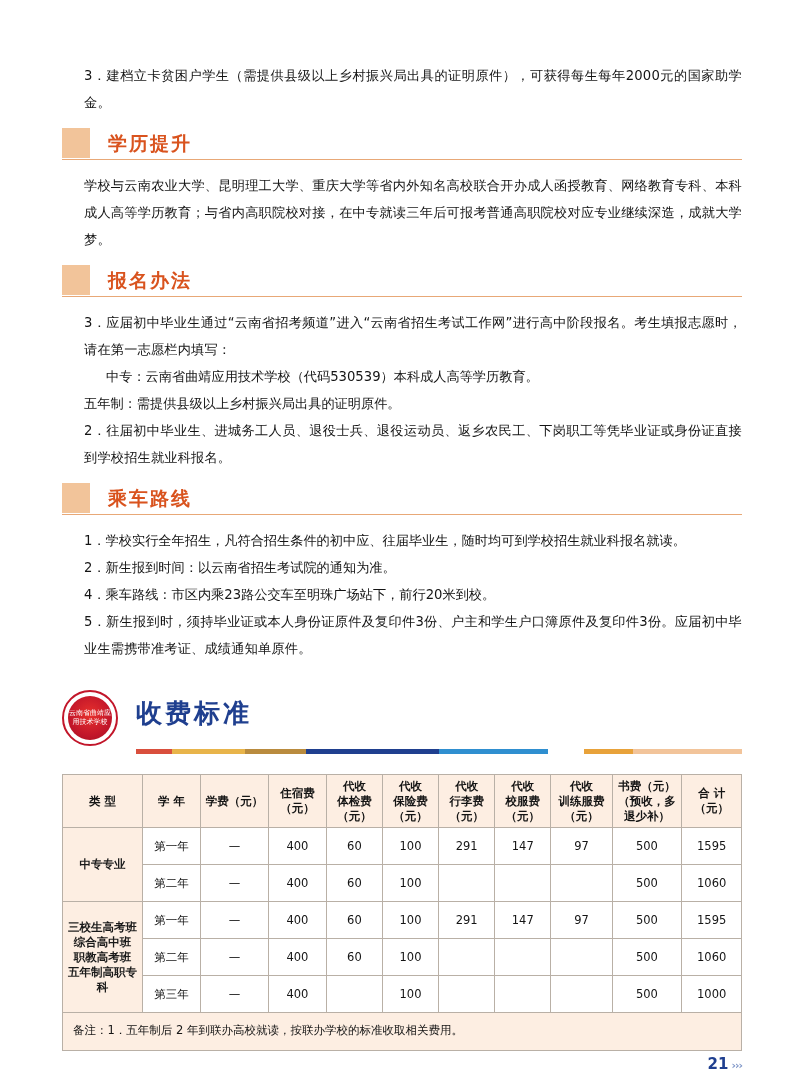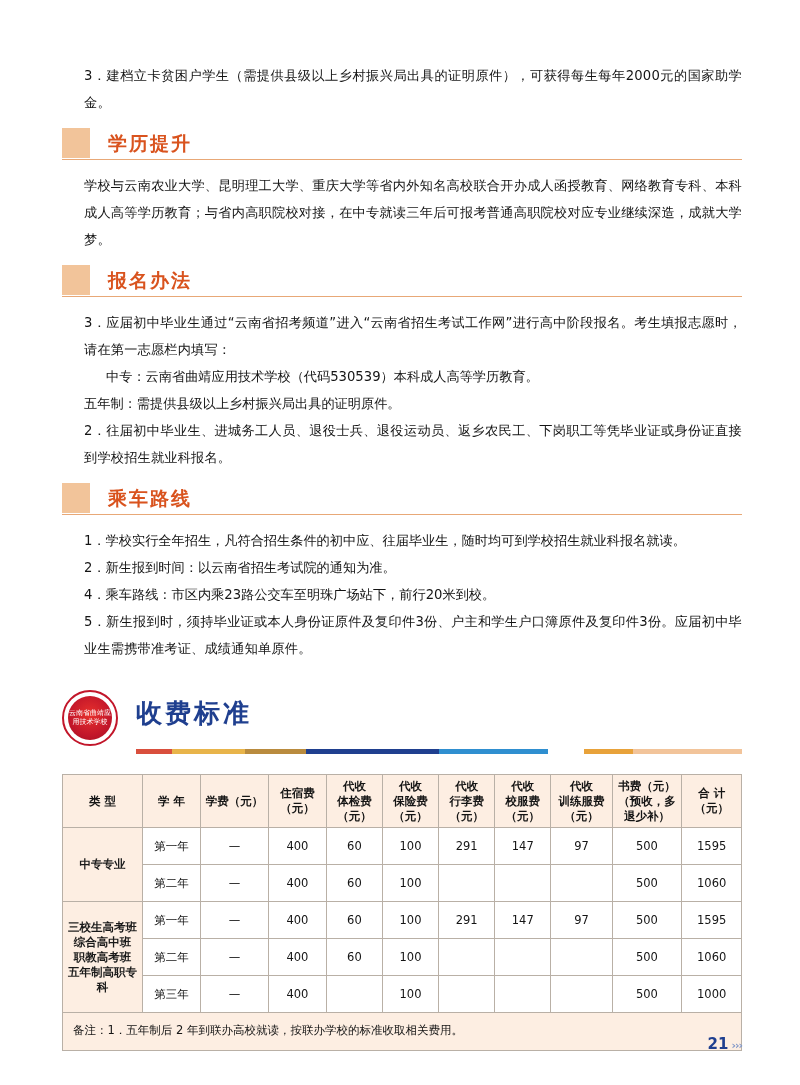--- a/index.html
+++ b/index.html
@@ -70,21 +70,21 @@
     padding:3px 2px;line-height:15px;font-weight:normal;
   }
   thead td{background:#fdeee2;font-weight:bold;height:46px;}
   .cat-cell{background:#fdeee2;font-weight:bold;color:#1a1a1a;font-family:Liberation Mono, monospace;}
   .note-cell{
     background:#fdeee2;text-align:left;padding:8px 10px 10px 10px;
     line-height:19px;font-size:11.5px;
   }
   .note-cell .nl{display:block;}
   .pnum{
-    position:absolute;right:58px;bottom:32px;
+    position:absolute;right:58px;bottom:12px;
     font-size:15px;font-weight:bold;color:#1f3f8f;
   }
   .pnum .chev{color:#7f96c8;font-size:11px;letter-spacing:-1px;margin-left:3px;}
 </style>
 </head>
 <body>
 
 <div class="page">
   <div class="content">
 

